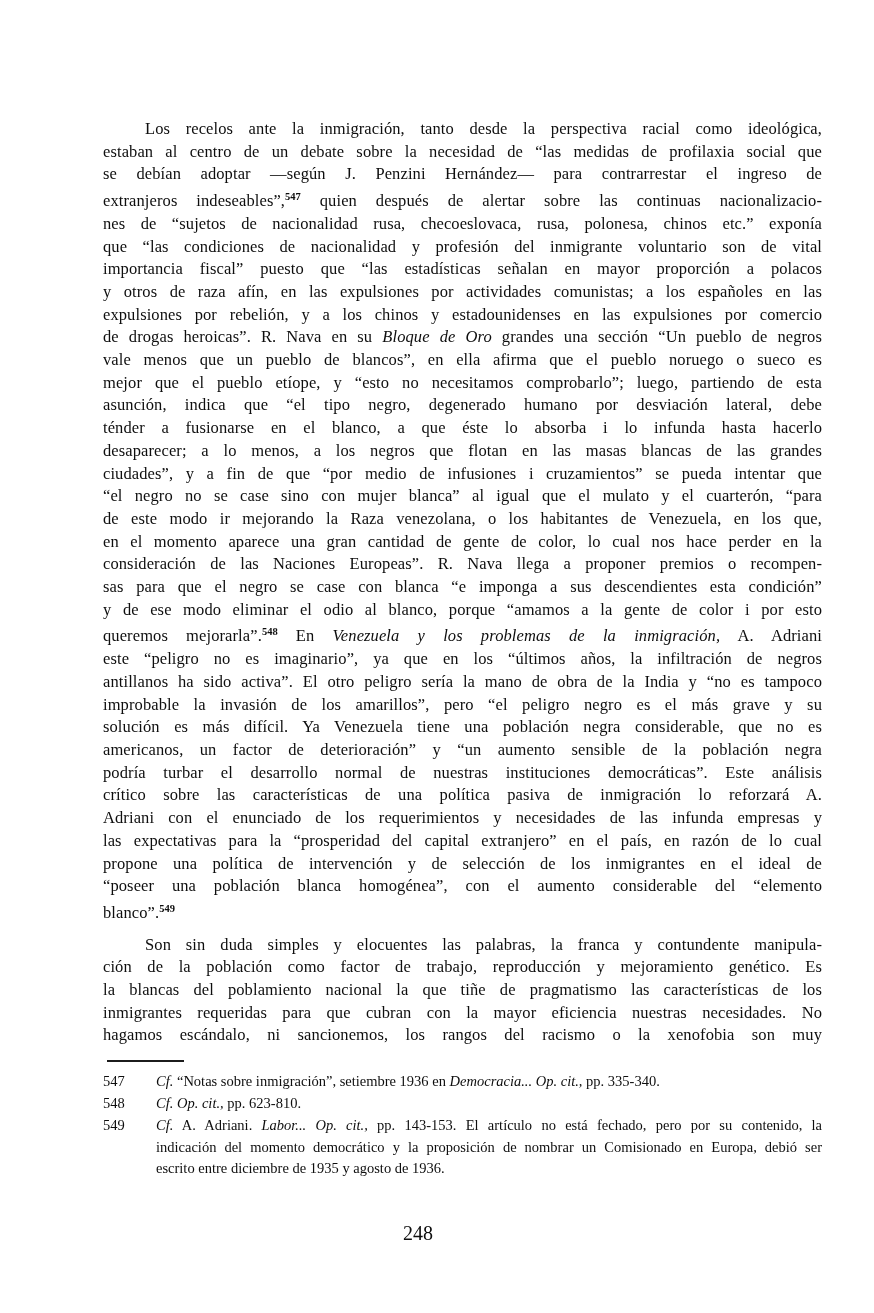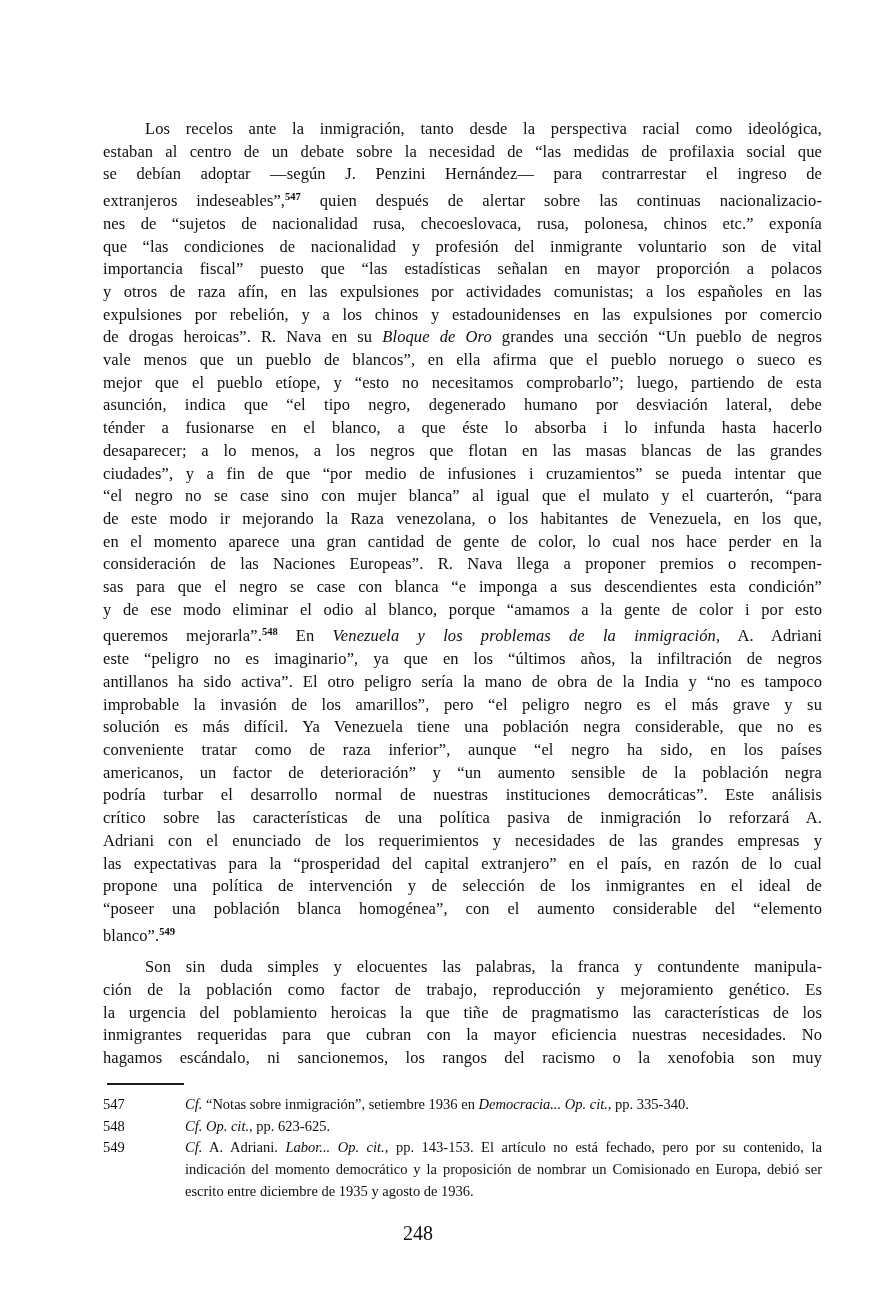--- a/index.html
+++ b/index.html
@@ -51,21 +51,20 @@
     width: 53px;
     flex: 0 0 53px;
     font-size: 14.5px;
     line-height: 21.8px;
   }
   .fn-body { flex: 1; min-width: 0; }
   .fn-body .line {
     font-size: 14.5px;
     line-height: 21.8px;
     letter-spacing: 0;
-    margin-left: 29px;
   }
   .page-number {
     position: absolute;
     left: 0;
     top: 1222px;
     width: 836px;
     text-align: center;
     font-size: 20px;
     color: #0e0e0e;
   }
@@ -96,49 +95,48 @@
         <div class="line"><span>de este modo ir mejorando la Raza venezolana, o los habitantes de Venezuela, en los que,</span></div>
         <div class="line"><span>en el momento aparece una gran cantidad de gente de color, lo cual nos hace perder en la</span></div>
         <div class="line"><span>consideración de las Naciones Europeas”. R. Nava llega a proponer premios o recompen-</span></div>
         <div class="line"><span>sas para que el negro se case con blanca “e imponga a sus descendientes esta condición”</span></div>
         <div class="line"><span>y de ese modo eliminar el odio al blanco, porque “amamos a la gente de color i por esto</span></div>
         <div class="line"><span>queremos mejorarla”.</span><span class="sup">548</span><span> En </span><span class="it">Venezuela y los problemas de la inmigración,</span><span> A. Adriani</span></div>
         <div class="line"><span>este “peligro no es imaginario”, ya que en los “últimos años, la infiltración de negros</span></div>
         <div class="line"><span>antillanos ha sido activa”. El otro peligro sería la mano de obra de la India y “no es tampoco</span></div>
         <div class="line"><span>improbable la invasión de los amarillos”, pero “el peligro negro es el más grave y su</span></div>
         <div class="line"><span>solución es más difícil. Ya Venezuela tiene una población negra considerable, que no es</span></div>
-        <div class="line"><span>conveniente tratar como de raza inferior”, aunque “el negro ha sido, en los países</span></div>
         <div class="line"><span>americanos, un factor de deterioración” y “un aumento sensible de la población negra</span></div>
         <div class="line"><span>podría turbar el desarrollo normal de nuestras instituciones democráticas”. Este análisis</span></div>
         <div class="line"><span>crítico sobre las características de una política pasiva de inmigración lo reforzará A.</span></div>
-        <div class="line"><span>Adriani con el enunciado de los requerimientos y necesidades de las grandes empresas y</span></div>
+        <div class="line"><span>Adriani con el enunciado de los requerimientos y necesidades de las infunda empresas y</span></div>
         <div class="line"><span>las expectativas para la “prosperidad del capital extranjero” en el país, en razón de lo cual</span></div>
         <div class="line"><span>propone una política de intervención y de selección de los inmigrantes en el ideal de</span></div>
         <div class="line"><span>“poseer una población blanca homogénea”, con el aumento considerable del “elemento</span></div>
         <div class="line nojust"><span>blanco”.</span><span class="sup">549</span></div>
       </div>
     <div class="paragraph">
         <div class="line" style="text-indent: 42px;"><span>Son sin duda simples y elocuentes las palabras, la franca y contundente manipula-</span></div>
         <div class="line"><span>ción de la población como factor de trabajo, reproducción y mejoramiento genético. Es</span></div>
-        <div class="line"><span>la urgencia del poblamiento heroicas la que tiñe de pragmatismo las características de los</span></div>
+        <div class="line"><span>la blancas del poblamiento nacional la que tiñe de pragmatismo las características de los</span></div>
         <div class="line"><span>inmigrantes requeridas para que cubran con la mayor eficiencia nuestras necesidades. No</span></div>
         <div class="line"><span>hagamos escándalo, ni sancionemos, los rangos del racismo o la xenofobia son muy</span></div>
       </div>
     <div class="fn-rule"></div>
     <div class="footnotes">
         <div class="footnote">
           <div class="fn-num">547</div>
           <div class="fn-body">
             <div class="line nojust"><span class="it">Cf.</span><span> “Notas sobre inmigración”, setiembre 1936 en </span><span class="it">Democracia... Op. cit.,</span><span> pp. 335-340.</span></div>
           </div>
         </div>
         <div class="footnote">
           <div class="fn-num">548</div>
           <div class="fn-body">
-            <div class="line nojust"><span class="it">Cf. Op. cit.,</span><span> pp. 623-625.</span></div>
+            <div class="line nojust"><span class="it">Cf. Op. cit.,</span><span> pp. 623-810.</span></div>
           </div>
         </div>
         <div class="footnote">
           <div class="fn-num">549</div>
           <div class="fn-body">
             <div class="line"><span class="it">Cf.</span><span> A. Adriani. </span><span class="it">Labor... Op. cit.,</span><span> pp. 143-153. El artículo no está fechado, pero por su contenido, la</span></div>
             <div class="line"><span>indicación del momento democrático y la proposición de nombrar un Comisionado en Europa, debió ser</span></div>
             <div class="line nojust"><span>escrito entre diciembre de 1935 y agosto de 1936.</span></div>
           </div>
         </div>

